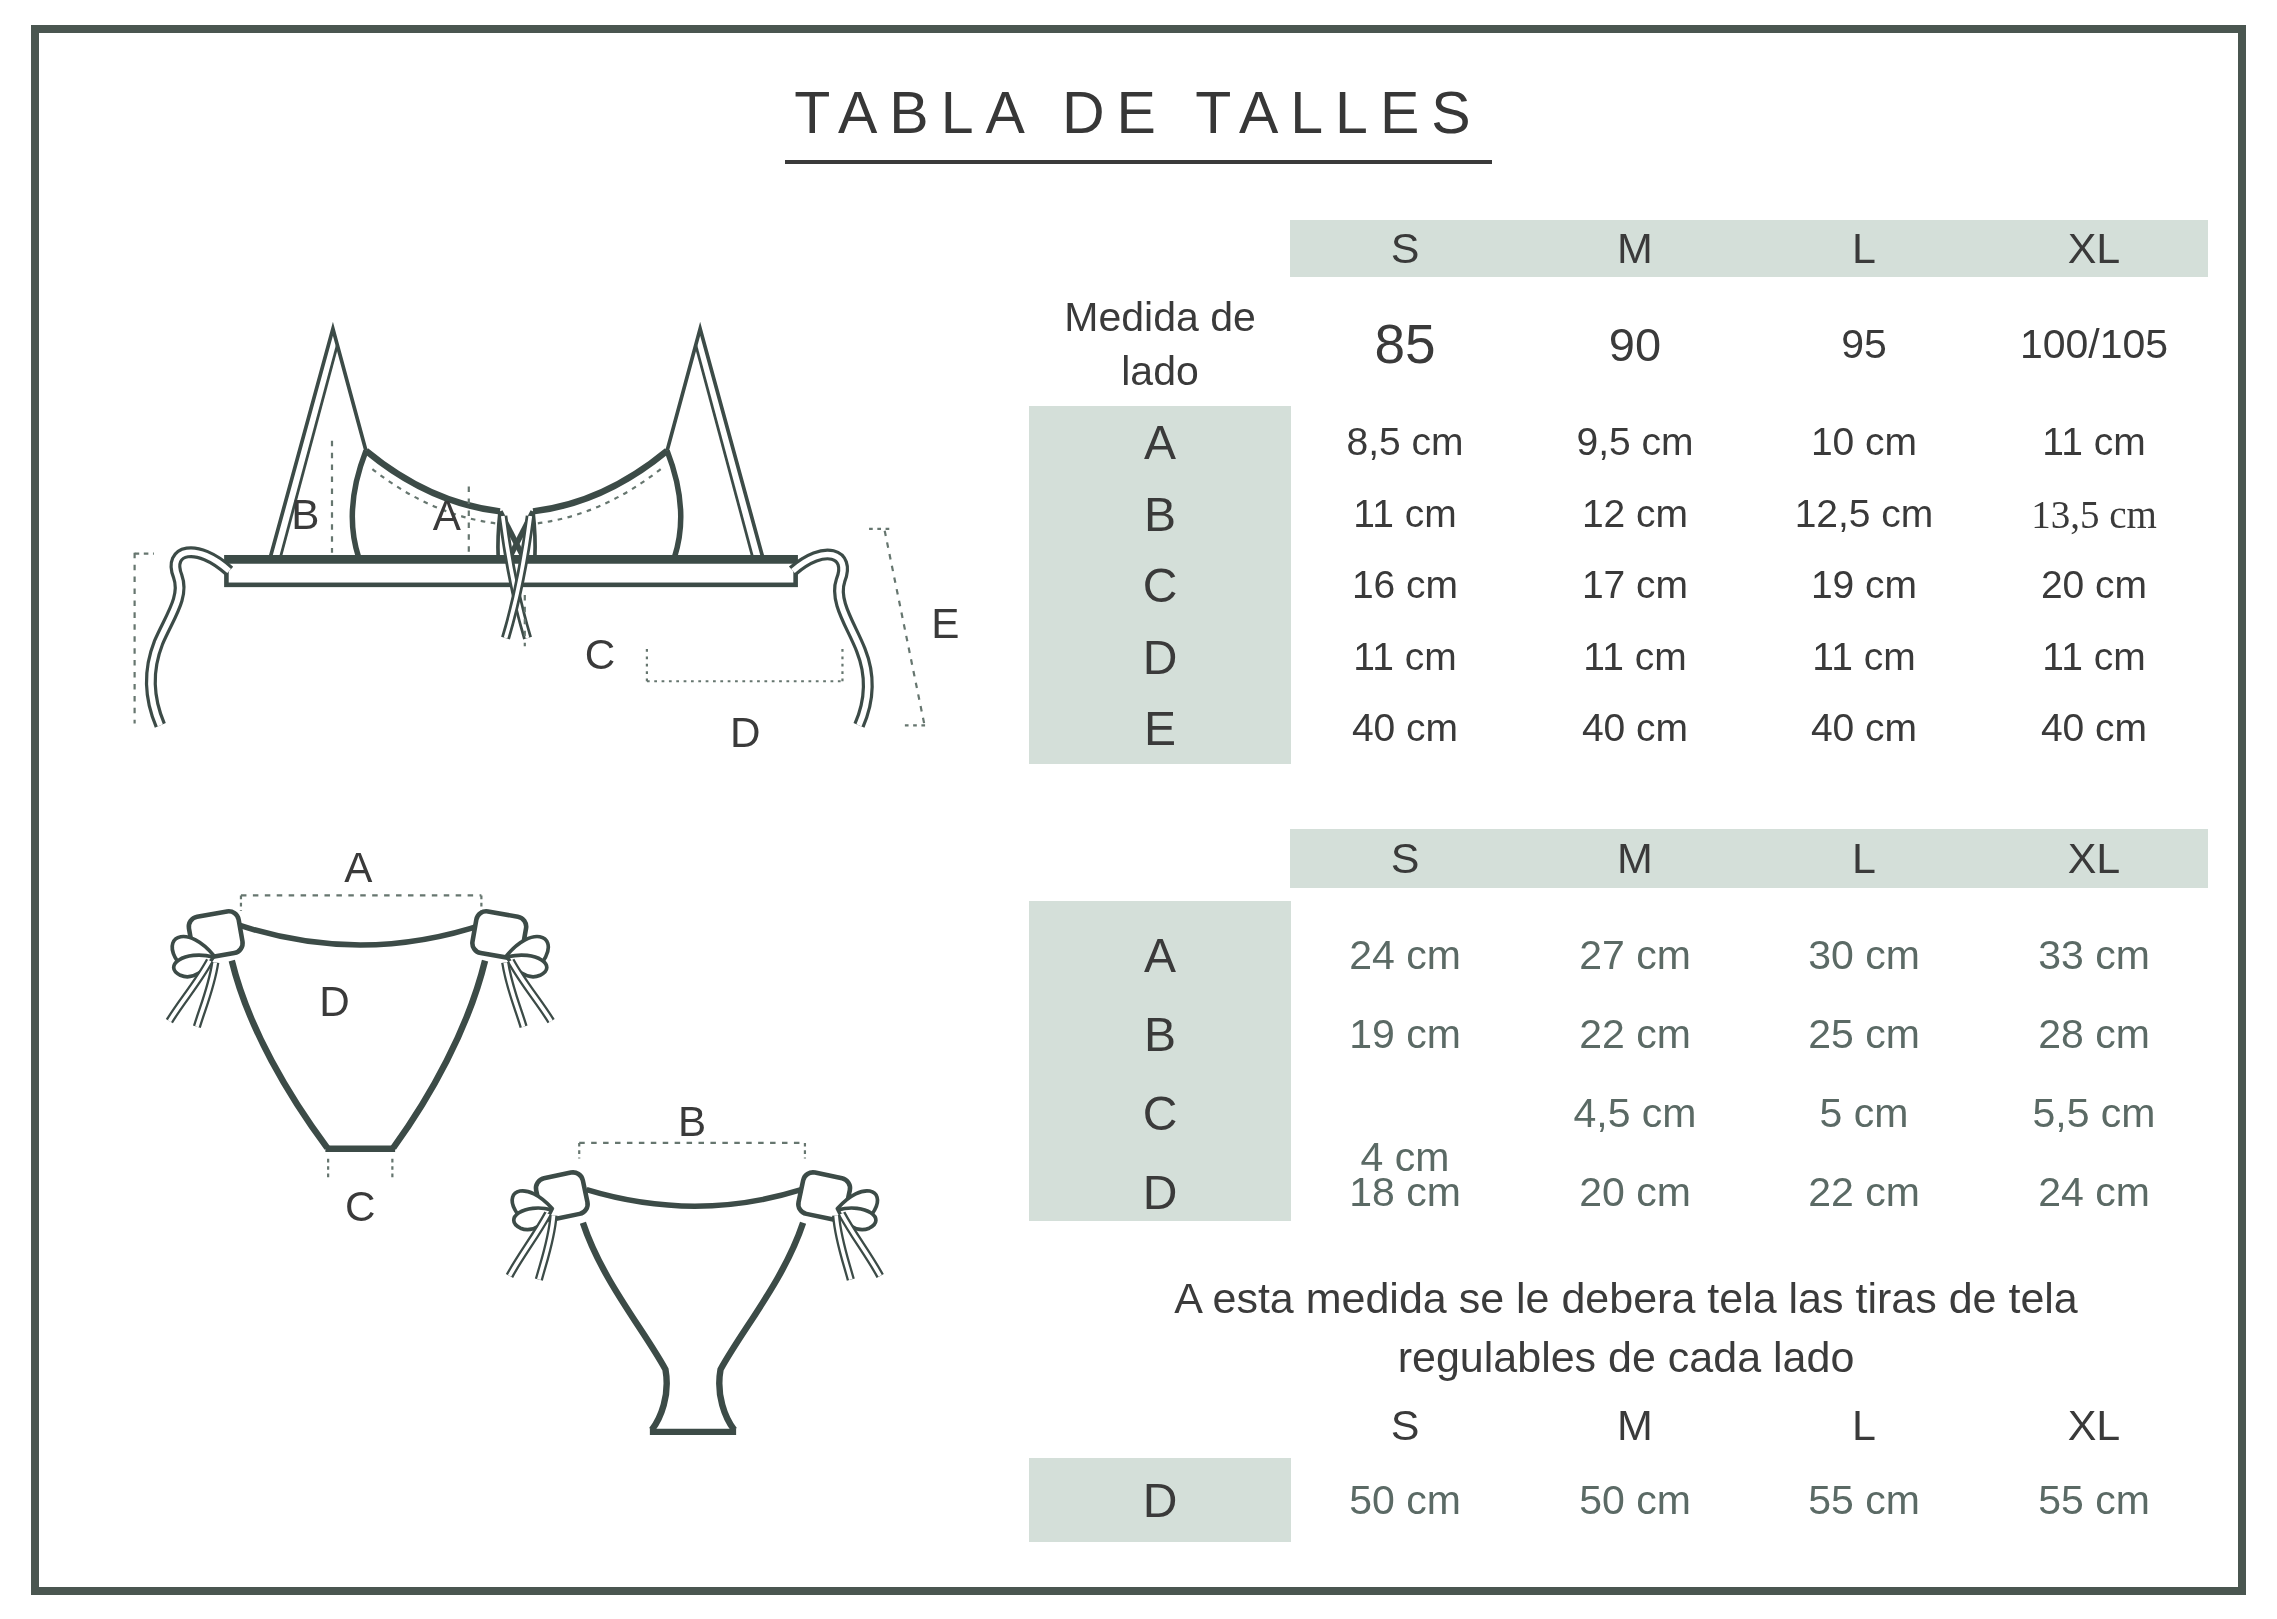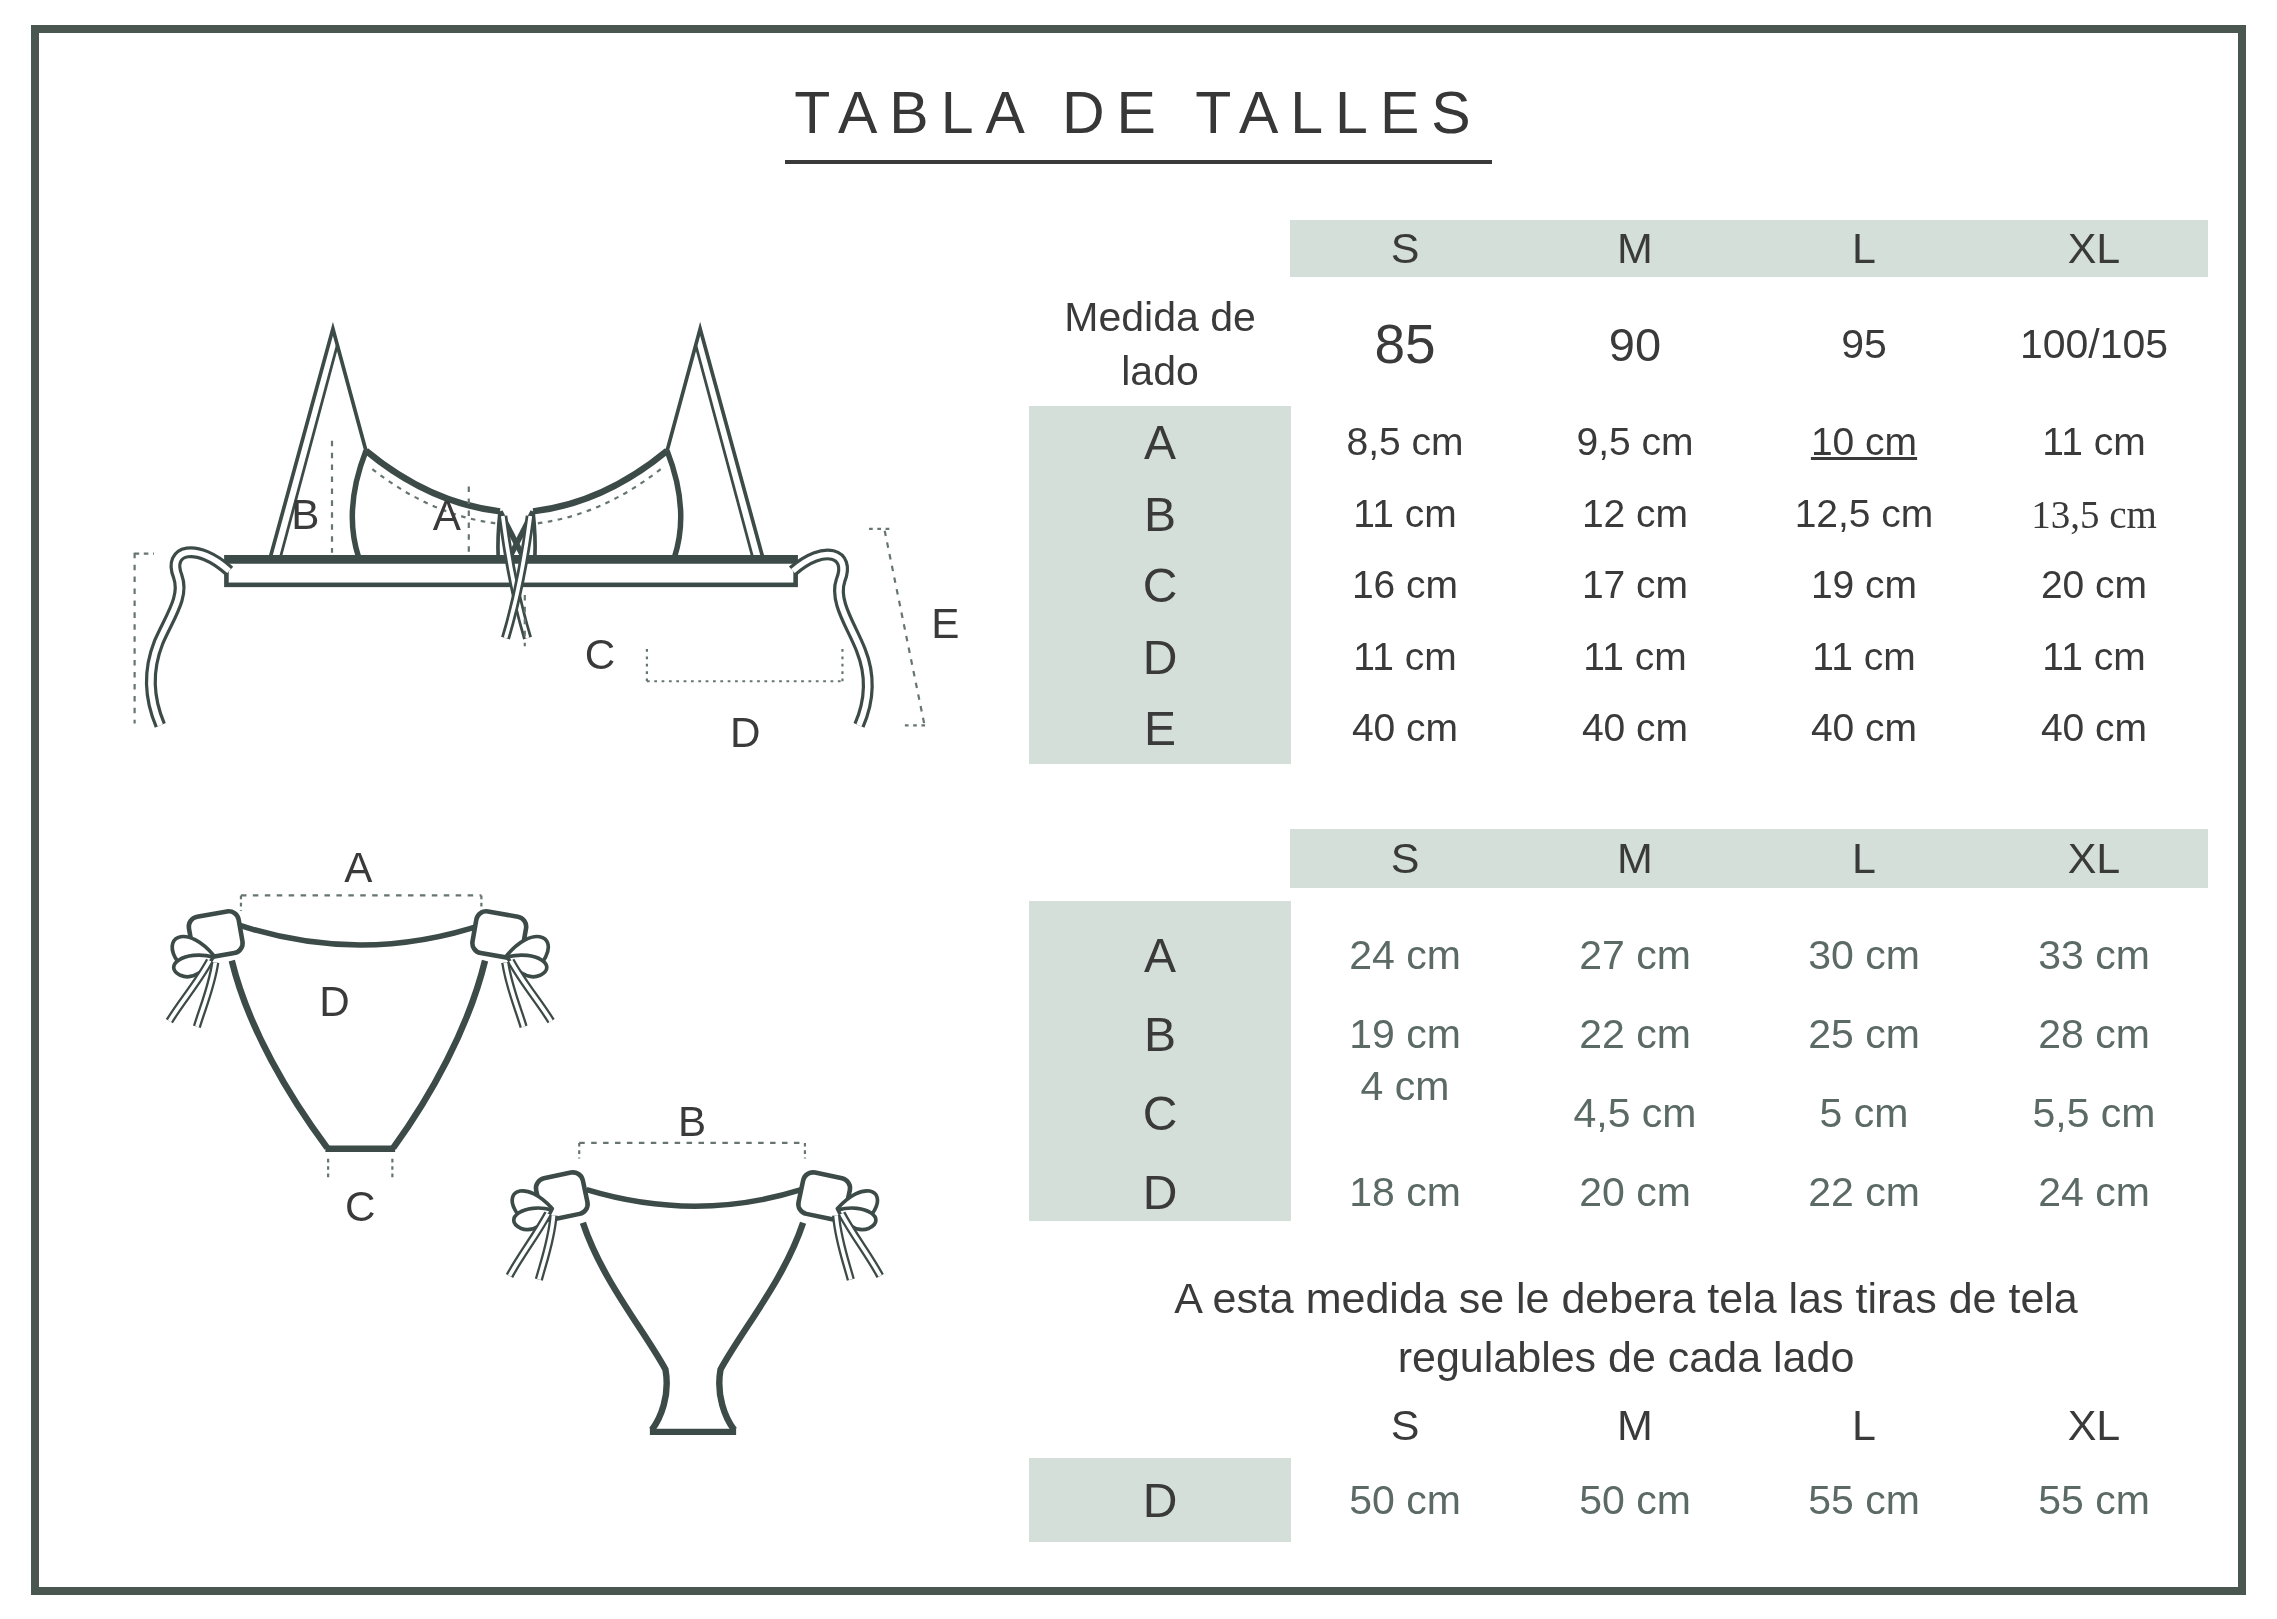--- a/index.html
+++ b/index.html
@@ -81,21 +81,21 @@
 <div class="band" style="left:1029px;top:406px;width:262px;height:358px;"></div>
 
 <div class="cell rowlbl" style="left:1029px;top:406px;width:262px;height:72px;">A</div>
 <div class="cell rowlbl" style="left:1029px;top:478px;width:262px;height:72px;">B</div>
 <div class="cell rowlbl" style="left:1029px;top:549px;width:262px;height:72px;">C</div>
 <div class="cell rowlbl" style="left:1029px;top:621px;width:262px;height:72px;">D</div>
 <div class="cell rowlbl" style="left:1029px;top:692px;width:262px;height:72px;">E</div>
 
 <div class="cell val-dark" style="left:1290px;top:406px;width:230px;height:72px;">8,5 cm</div>
 <div class="cell val-dark" style="left:1520px;top:406px;width:230px;height:72px;">9,5 cm</div>
-<div class="cell val-dark" style="left:1749px;top:406px;width:230px;height:72px;text-decoration:underline;">10 cm</div>
+<div class="cell val-dark" style="left:1749px;top:406px;width:230px;height:72px;">10 cm</div>
 <div class="cell val-dark" style="left:1979px;top:406px;width:230px;height:72px;">11 cm</div>
 
 <div class="cell val-dark" style="left:1290px;top:478px;width:230px;height:72px;">11 cm</div>
 <div class="cell val-dark" style="left:1520px;top:478px;width:230px;height:72px;">12 cm</div>
 <div class="cell val-dark" style="left:1749px;top:478px;width:230px;height:72px;">12,5 cm</div>
 <div class="cell val-dark" style="left:1979px;top:478px;width:230px;height:72px;font-family:Liberation Serif, serif;">13,5 cm</div>
 
 <div class="cell val-dark" style="left:1290px;top:549px;width:230px;height:72px;">16 cm</div>
 <div class="cell val-dark" style="left:1520px;top:549px;width:230px;height:72px;">17 cm</div>
 <div class="cell val-dark" style="left:1749px;top:549px;width:230px;height:72px;">19 cm</div>
@@ -127,21 +127,21 @@
 <div class="cell val-green" style="left:1290px;top:916px;width:230px;height:79px;">24 cm</div>
 <div class="cell val-green" style="left:1520px;top:916px;width:230px;height:79px;">27 cm</div>
 <div class="cell val-green" style="left:1749px;top:916px;width:230px;height:79px;">30 cm</div>
 <div class="cell val-green" style="left:1979px;top:916px;width:230px;height:79px;">33 cm</div>
 
 <div class="cell val-green" style="left:1290px;top:995px;width:230px;height:79px;">19 cm</div>
 <div class="cell val-green" style="left:1520px;top:995px;width:230px;height:79px;">22 cm</div>
 <div class="cell val-green" style="left:1749px;top:995px;width:230px;height:79px;">25 cm</div>
 <div class="cell val-green" style="left:1979px;top:995px;width:230px;height:79px;">28 cm</div>
 
-<div class="cell val-green" style="left:1290px;top:1047px;width:230px;height:79px;">4 cm</div>
+<div class="cell val-green" style="left:1290px;top:1118px;width:230px;height:79px;">4 cm</div>
 <div class="cell val-green" style="left:1520px;top:1074px;width:230px;height:79px;">4,5 cm</div>
 <div class="cell val-green" style="left:1749px;top:1074px;width:230px;height:79px;">5 cm</div>
 <div class="cell val-green" style="left:1979px;top:1074px;width:230px;height:79px;">5,5 cm</div>
 
 <div class="cell val-green" style="left:1290px;top:1153px;width:230px;height:79px;">18 cm</div>
 <div class="cell val-green" style="left:1520px;top:1153px;width:230px;height:79px;">20 cm</div>
 <div class="cell val-green" style="left:1749px;top:1153px;width:230px;height:79px;">22 cm</div>
 <div class="cell val-green" style="left:1979px;top:1153px;width:230px;height:79px;">24 cm</div>
 
 <div class="note">

